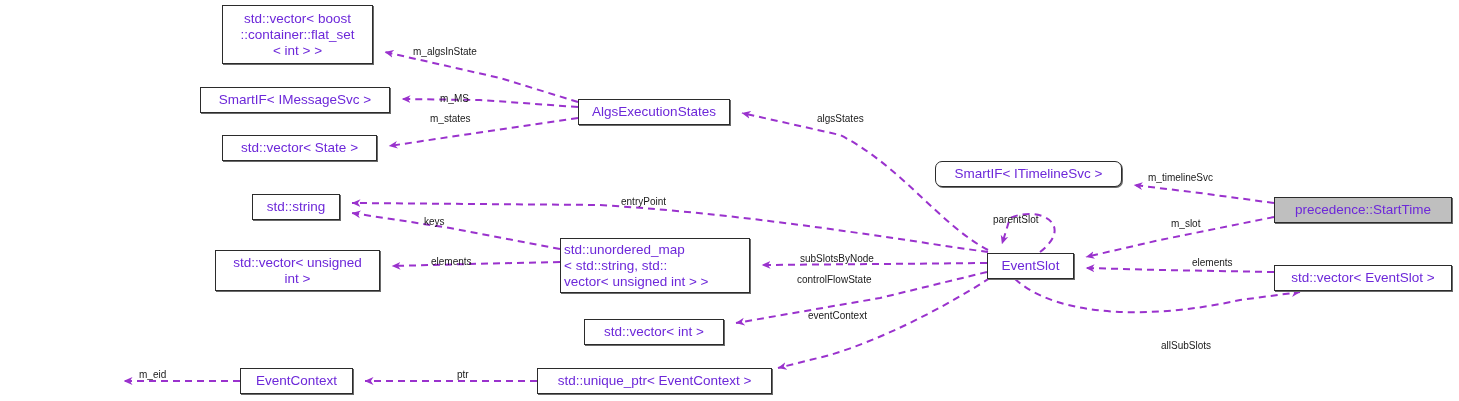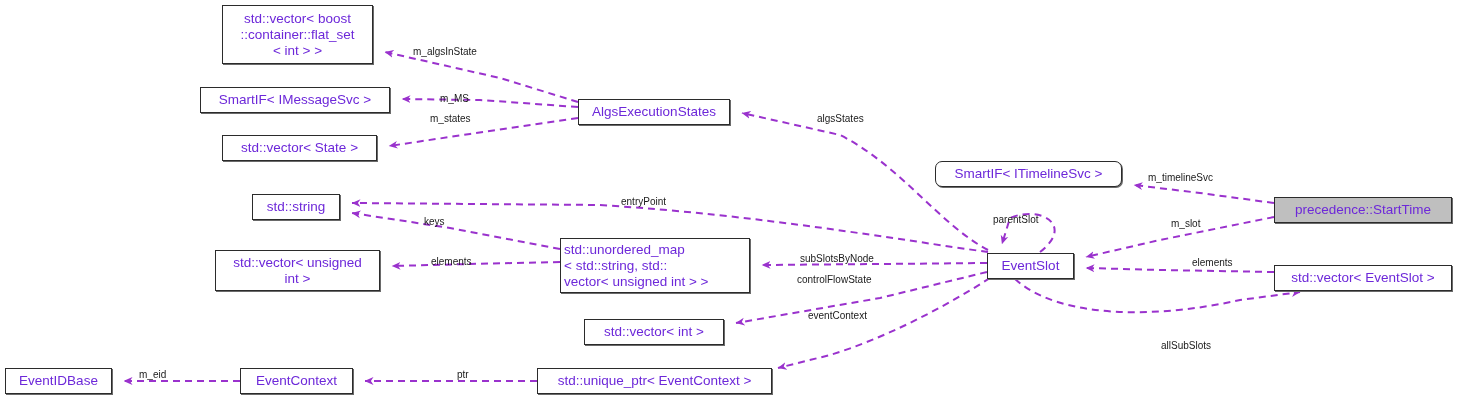--- a/index.html
+++ b/index.html
@@ -103,21 +103,20 @@
   <div class="node" style="left:584px;top:319px;width:140px;height:26px;text-align:right;">std::vector&lt; int &gt;</div>
 
   <div class="node" style="left:935px;top:161px;width:187px;height:26px;border-radius:7px;">SmartIF&lt; ITimelineSvc &gt;</div>
 
   <div class="node" style="left:987px;top:253px;width:87px;height:26px;">EventSlot</div>
 
   <div class="node focus" style="left:1274px;top:197px;width:178px;height:26px;">precedence::StartTime</div>
 
   <div class="node" style="left:1274px;top:265px;width:178px;height:26px;">std::vector&lt; EventSlot &gt;</div>
 
-  <div class="node" style="left:5px;top:368px;width:107px;height:26px;">EventIDBase</div>
 
   <div class="node" style="left:240px;top:368px;width:113px;height:26px;">EventContext</div>
 
   <div class="node" style="left:537px;top:368px;width:235px;height:26px;">std::unique_ptr&lt; EventContext &gt;</div>
 
   <div class="elabel" style="left:413px;top:44px;">m_algsInState</div>
   <div class="elabel" style="left:440px;top:91px;">m_MS</div>
   <div class="elabel" style="left:430px;top:111px;">m_states</div>
   <div class="elabel" style="left:817px;top:111px;">algsStates</div>
   <div class="elabel" style="left:621px;top:194px;">entryPoint</div>

